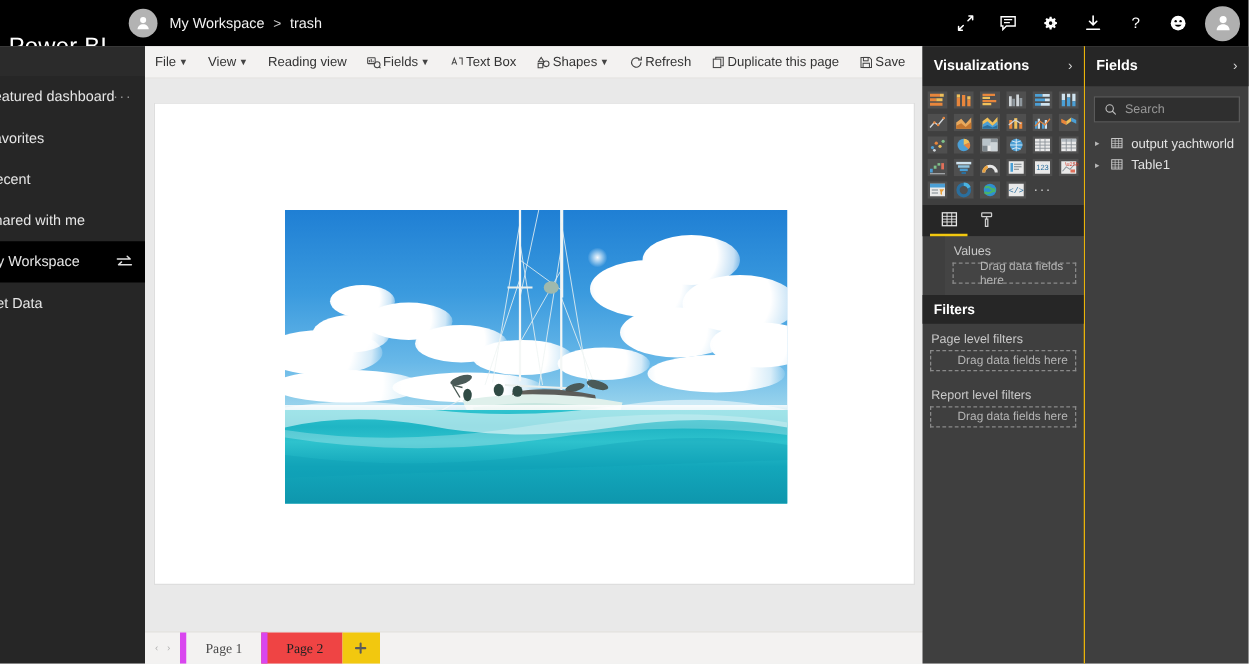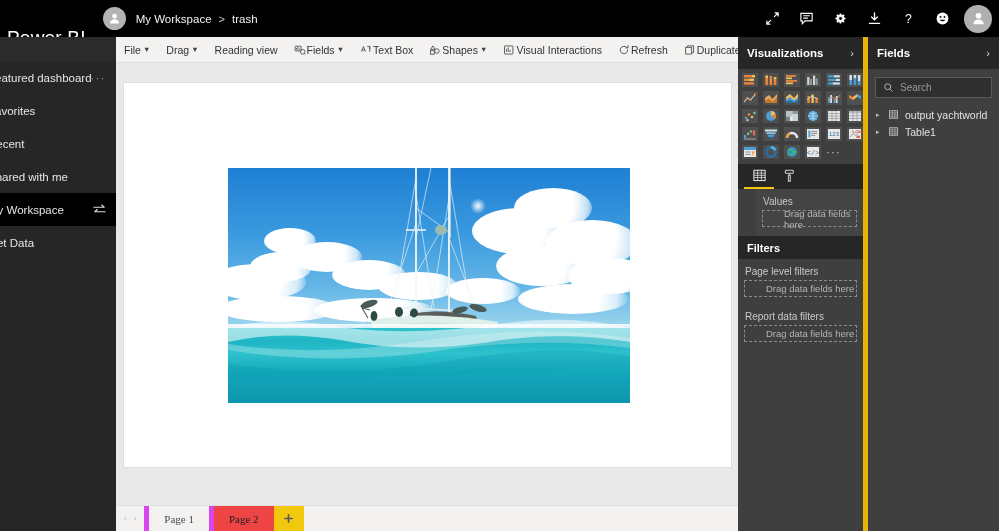--- a/index.html
+++ b/index.html
@@ -135,21 +135,21 @@
     justify-content:center; cursor:pointer;
   }
   .pg-add svg { width:13px; height:13px; }
 
   
   .rightzone {
     position:absolute; left:738px; top:37px; width:261px; height:494px;
     display:flex; background:#3f3f3f;
   }
   .panel { position:relative; height:494px; }
-  .panel-viz { width:130px; border-right:5px solid #eab308; }
+  .panel-viz { width:130px; border-right:1px solid #eab308; }
   .panel-fields { width:131px; }
   .panel-head {
     height:32px; background:#262626; display:flex; align-items:center;
     padding:0 9px; color:#ffffff; font-size:11.5px; font-weight:bold;
   }
   .panel-head .chev {
     margin-left:auto; font-size:11px; color:#d8d8d8; cursor:pointer; font-weight:normal;
   }
 
   
@@ -301,21 +301,21 @@
       <span class="nav-label">Get Data</span>
     </div>
   </div>
 
   <div class="toolbar">
     <div class="tb-item">
       <span>File</span>
       <span class="tb-caret">▼</span>
     </div>
     <div class="tb-item">
-      <span>Drag</span>
+      <span>View</span>
       <span class="tb-caret">▼</span>
     </div>
     <div class="tb-item">
       <span>Reading view</span>
     </div>
 
     <div class="tb-flex"></div>
 
     <div class="tb-item">
       <svg viewBox="0 0 16 16" stroke="#444" stroke-width="1.1" fill="none">
@@ -335,27 +335,20 @@
       <span>Text Box</span>
     </div>
     <div class="tb-item">
       <svg viewBox="0 0 16 16" stroke="#444" stroke-width="1.1" fill="none">
         <path d="M5.2 2.5l3 4.6h-6z"></path>
           <circle cx="10.6" cy="9.4" r="3"></circle>
         <rect x="2" y="9" width="5" height="4.6"></rect>
       </svg>
       <span>Shapes</span>
       <span class="tb-caret">▼</span>
-    </div>
-    <div class="tb-item">
-      <svg viewBox="0 0 16 16" stroke="#444" stroke-width="1.1" fill="none">
-        <rect x="2" y="2.6" width="11.2" height="10.8" rx=".7"></rect>
-        <path d="M4.6 10.6V6.4M7 10.6V4.6M9.4 10.6V8"></path>
-      </svg>
-      <span>Visual Interactions</span>
     </div>
     <div class="tb-item">
       <svg viewBox="0 0 16 16" stroke="#444" stroke-width="1.2" fill="none" stroke-linecap="round">
         <path d="M13 8a5 5 0 1 1-1.9-3.9"></path>
           <path d="M13.4 2.2v3h-3"></path>
       </svg>
       <span>Refresh</span>
     </div>
     <div class="tb-item">
       <svg viewBox="0 0 16 16" stroke="#444" stroke-width="1.1" fill="none">
@@ -772,21 +765,21 @@
 
       <div class="filters-head">
         <span>Filters</span>
       </div>
 
       <div>
         <div class="sec-subhead">Page level filters</div>
         <div class="dropwell">Drag data fields here</div>
       </div>
       <div>
-        <div class="sec-subhead">Report data filters</div>
+        <div class="sec-subhead">Report level filters</div>
         <div class="dropwell">Drag data fields here</div>
       </div>
     </div>
 
     <div class="panel panel-fields">
       <div class="panel-head">
         <span>Fields</span>
         <span class="chev">›</span>
       </div>
       <div class="search-wrap">

